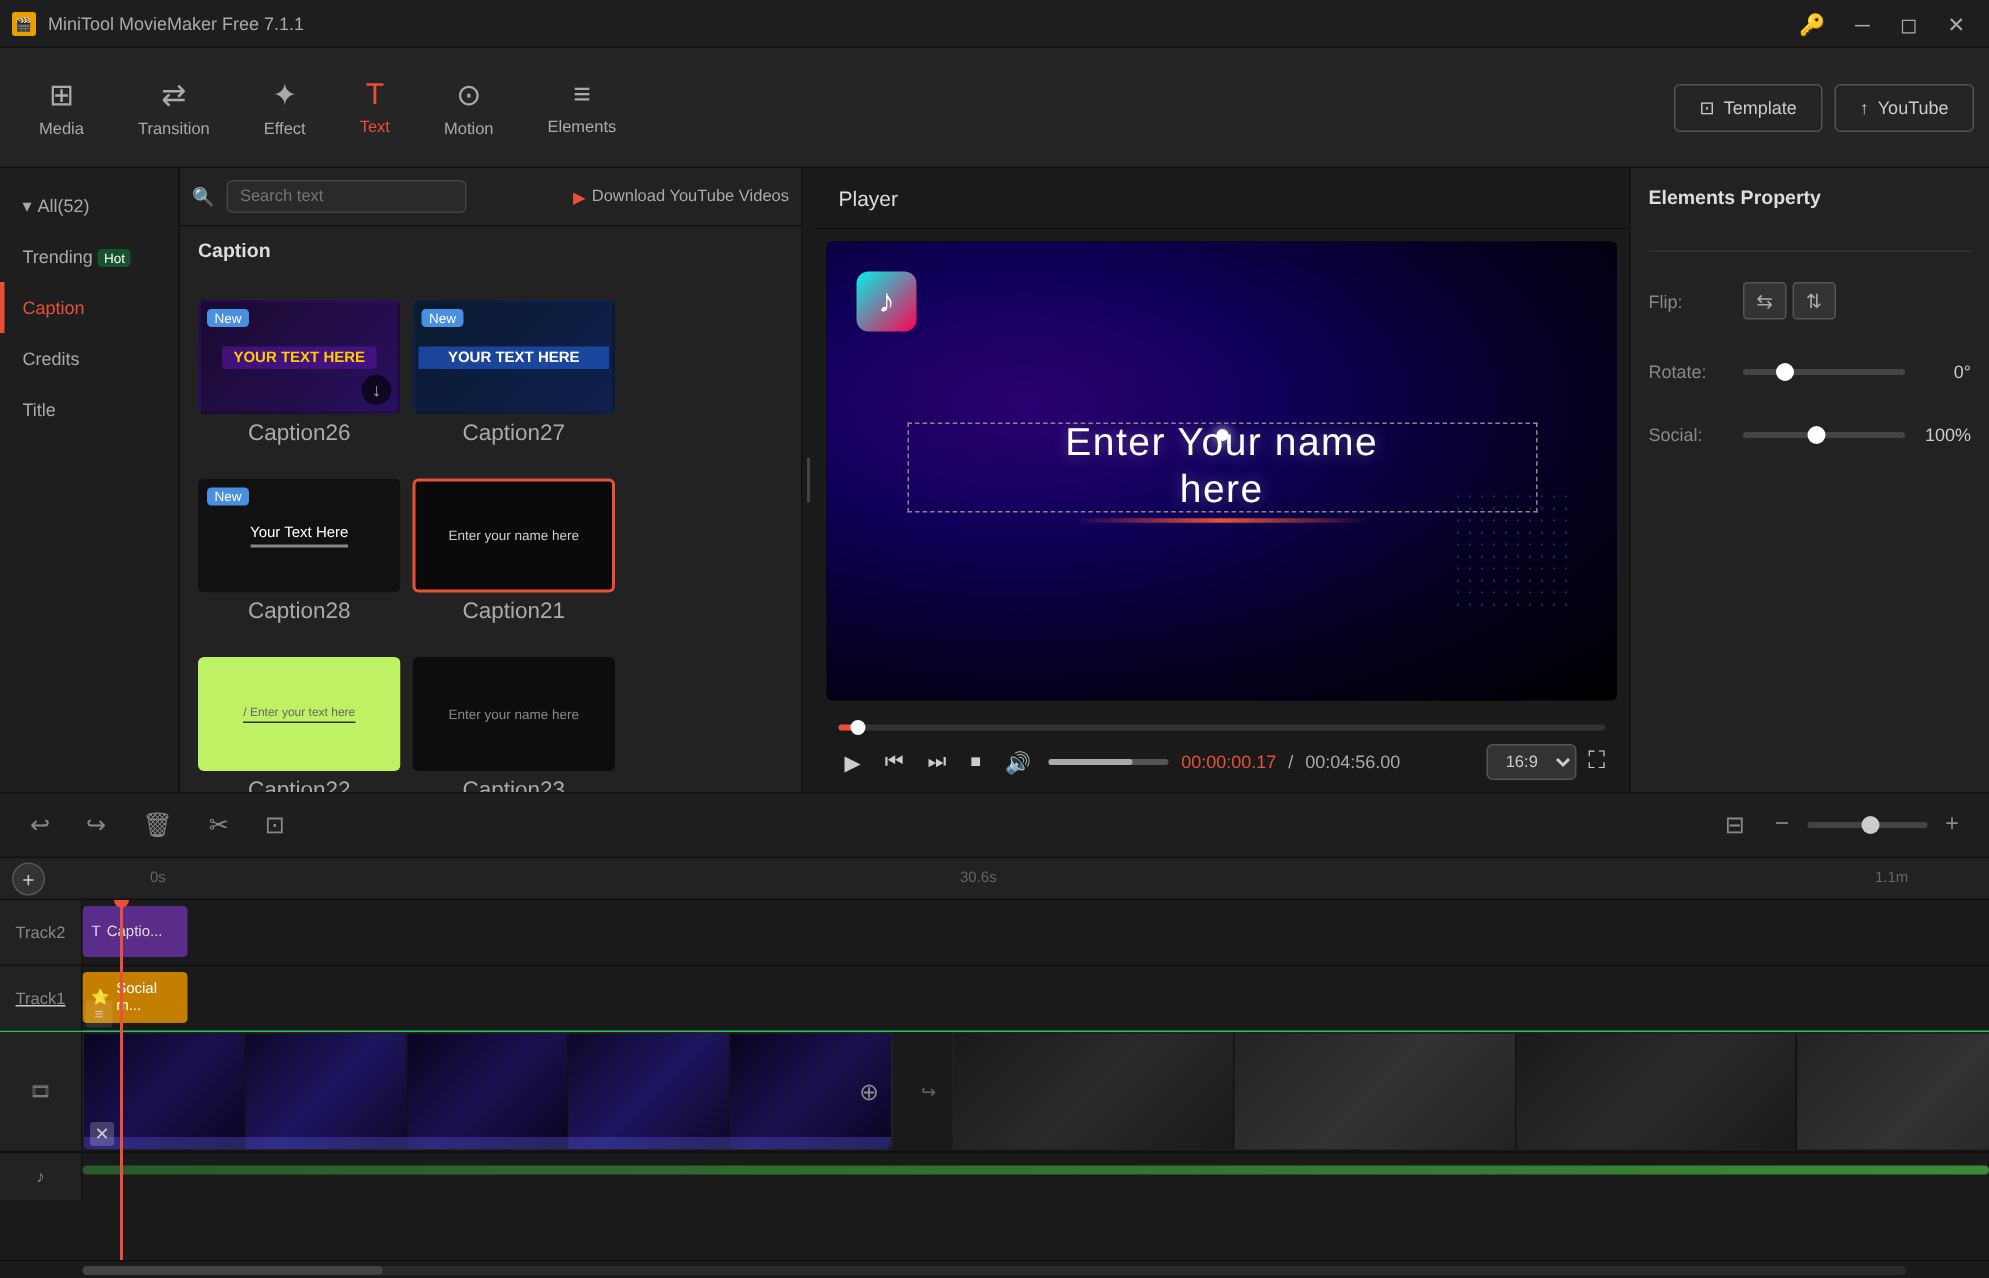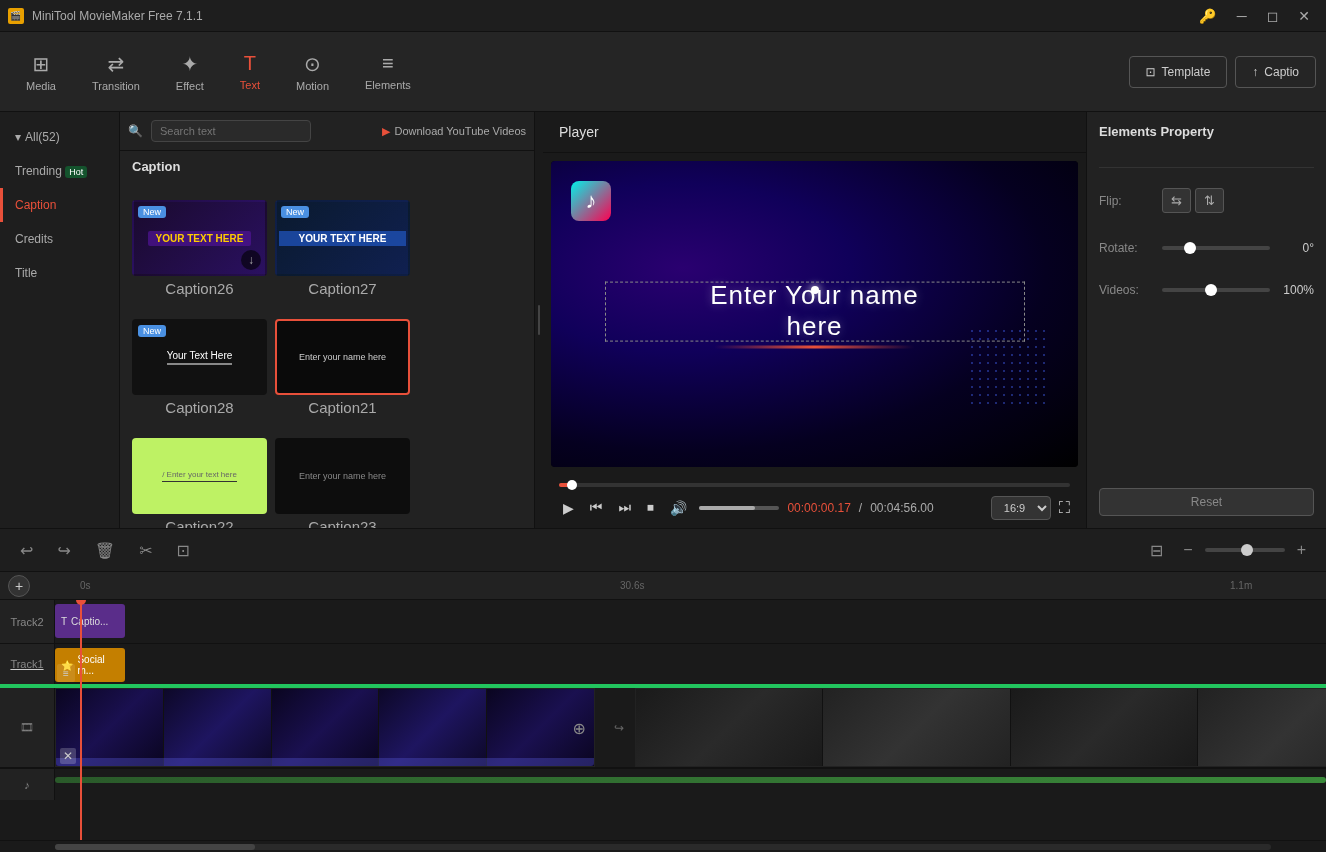--- a/index.html
+++ b/index.html
@@ -120,21 +120,21 @@
     
     #bottom-toolbar { height: 44px; background: #1e1e1e; display: flex; align-items: center; padding: 0 12px; gap: 8px; border-top: 1px solid #111; border-bottom: 1px solid #111; }
     .bottom-btn { background: none; border: none; color: #888; cursor: pointer; font-size: 16px; padding: 6px 8px; border-radius: 4px; }
     .zoom-controls { margin-left: auto; display: flex; align-items: center; gap: 4px; }
     .zoom-slider { width: 80px; height: 4px; background: #444; border-radius: 2px; position: relative; }
     .zoom-thumb { width: 12px; height: 12px; background: #ccc; border-radius: 50%; position: absolute; top: -4px; left: 45%; }
 
     
     #timeline { height: 280px; background: #1a1a1a; display: flex; flex-direction: column; overflow: hidden; }
     #timeline-ruler { height: 28px; background: #222; display: flex; align-items: center; padding: 0 0 0 55px; border-bottom: 1px solid #111; position: relative; }
-    .ruler-mark { color: #666; font-size: 10px; position: absolute; }
+    .ruler-mark { color: #666; font-size: 10px; position: absolute; margin-left: 20px; }
     #timeline-tracks { flex: 1; overflow: hidden; position: relative; }
     .track-label { width: 55px; background: #222; height: 100%; display: flex; align-items: center; justify-content: center; color: #888; font-size: 11px; border-right: 1px solid #111; flex-shrink: 0; }
     .track-content { flex: 1; height: 100%; position: relative; overflow: hidden; }
     .caption-clip { position: absolute; top: 4px; height: 34px; background: #5a2d8a; border-radius: 3px; display: flex; align-items: center; padding: 0 6px; font-size: 10px; color: #ddd; left: 0; width: 70px; gap: 4px; }
     .social-clip { position: absolute; top: 4px; height: 34px; background: #c47f00; border-radius: 3px; display: flex; align-items: center; padding: 0 6px; font-size: 10px; color: #fff; left: 0; width: 70px; gap: 4px; }
     .timeline-add-btn { position: absolute; left: 8px; top: 50%; transform: translateY(-50%); background: #333; border: 1px solid #555; color: #ccc; width: 22px; height: 22px; border-radius: 50%; display: flex; align-items: center; justify-content: center; font-size: 14px; cursor: pointer; }
     #track2-row { display: flex; align-items: center; height: 44px; border-bottom: 1px solid #111; }
     #track1-row { display: flex; align-items: center; height: 44px; border-bottom: 1px solid #111; }
     .clip-drag { position: absolute; bottom: 2px; left: 2px; width: 18px; height: 18px; background: rgba(255,255,255,0.1); border-radius: 2px; display: flex; align-items: center; justify-content: center; font-size: 10px; color: #ccc; cursor: grab; }
     .bottom-scrollbar { height: 12px; background: #1a1a1a; display: flex; align-items: center; padding: 0 55px; border-top: 1px solid #111; }
@@ -189,21 +189,21 @@
     <span>Elements</span>
   </div>
 
   <div id="toolbar-right">
     <button class="btn-template">
       <span>⊡</span>
       <span>Template</span>
     </button>
     <button class="btn-export">
       <span>↑</span>
-      <span>Captio</span>
+      <span>YouTube</span>
     </button>
   </div>
 </div>
 
 <div id="content">
 
   <div id="left-panel">
     <div id="panel-inner">
 
       <div id="sidebar">
@@ -359,29 +359,28 @@
 
     <div class="property-row">
       <span class="property-label">Rotate:</span>
       <div class="slider-container">
         <div class="slider-thumb rotate-thumb"></div>
       </div>
       <span class="property-value">0°</span>
     </div>
 
     <div class="property-row">
-      <span class="property-label">Videos:</span>
+      <span class="property-label">Social:</span>
       <div class="slider-container">
         <div class="slider-thumb scale-thumb"></div>
       </div>
       <span class="property-value">100%</span>
     </div>
 
     <div style="flex:1;"></div>
-    <button class="reset-btn">Reset</button>
   </div>
 </div>
 
 <div id="bottom-toolbar">
   <button class="bottom-btn" title="Undo">↩</button>
   <button class="bottom-btn" title="Redo">↪</button>
   <button class="bottom-btn" title="Delete">🗑</button>
   <button class="bottom-btn" title="Split">✂</button>
   <button class="bottom-btn" title="Crop">⊡</button>
 
@@ -413,21 +412,21 @@
     <div id="track2-row" style="display:flex; align-items:center; height:44px; border-bottom:1px solid #111; position:relative;">
       <div class="track-label">Track2</div>
       <div class="track-content" style="position:relative; height:100%;">
         <div class="caption-clip">
           <span>T</span>
           <span>Captio...</span>
         </div>
       </div>
     </div>
 
-    <div id="track1-row" style="display:flex; align-items:flex-end; height:44px; border-bottom:4px solid #22c55e; position:relative;text-decoration:underline;">
+    <div id="track1-row" style="display:flex; align-items:flex-end; height:44px; border-bottom:1px solid #22c55e; position:relative;text-decoration:underline;">
       <div class="track-label">Track1</div>
       <div class="track-content" style="position:relative; height:100%;">
         <div class="social-clip">
           <span>⭐</span>
           <span>Social m...</span>
         </div>
         <div class="clip-drag">≡</div>
       </div>
     </div>
 

